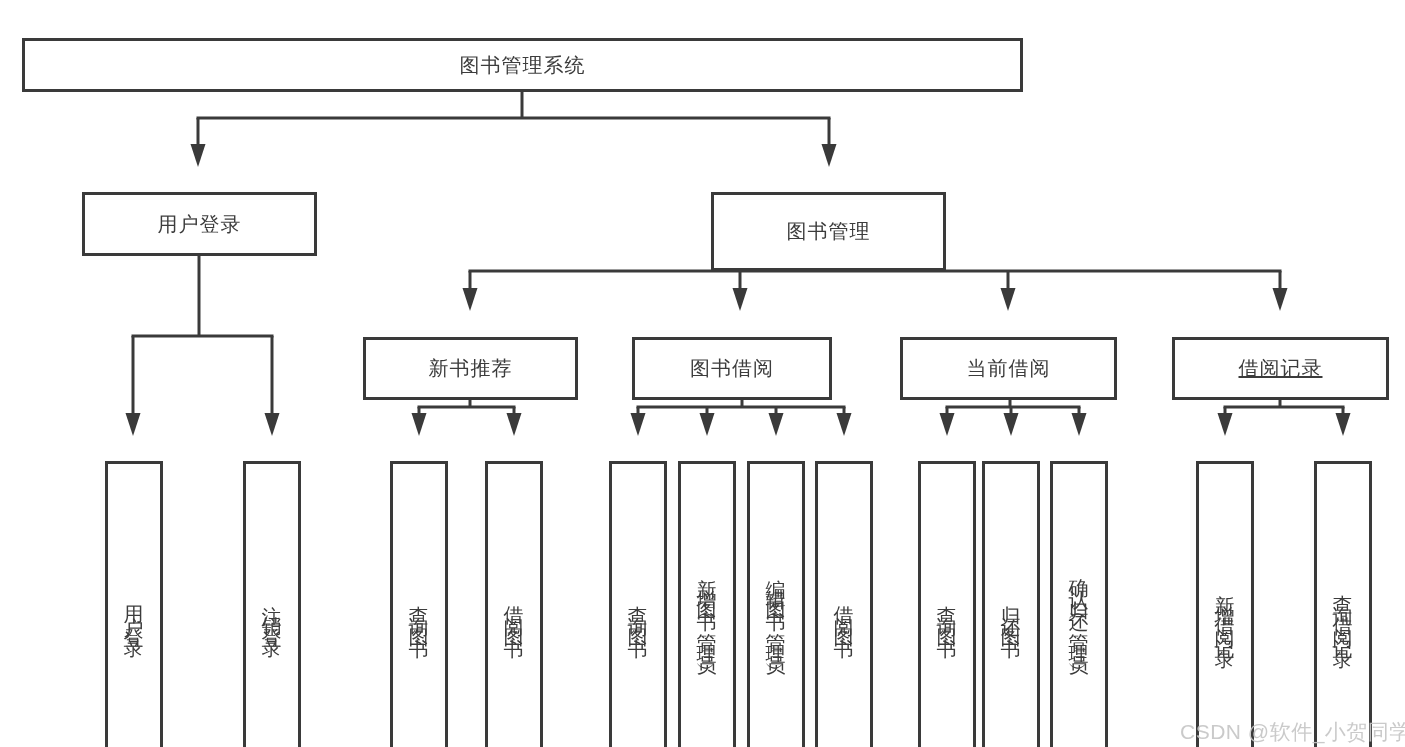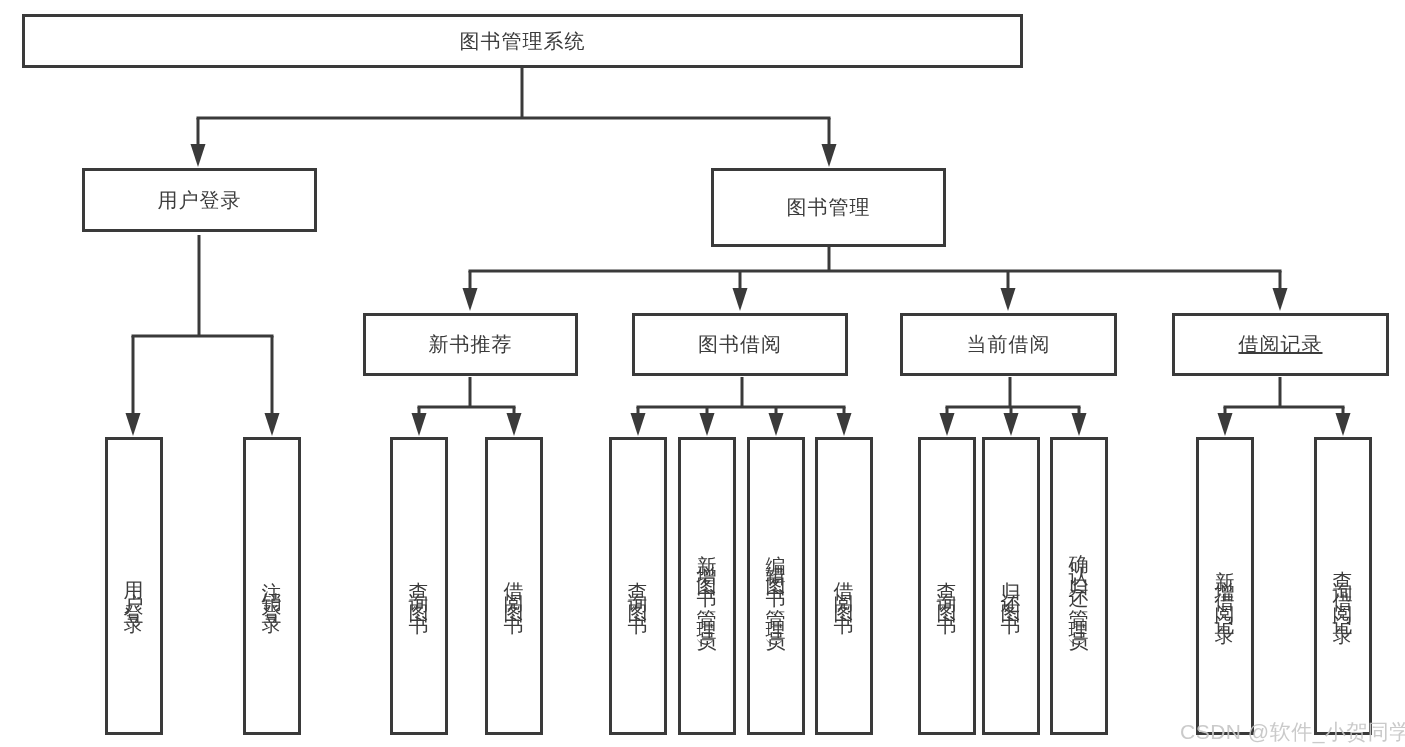--- a/index.html
+++ b/index.html
@@ -22,20 +22,21 @@
     border: 3px solid #3a3a3a;
     background: #ffffff;
     color: #3c3c3c;
     display: flex;
     align-items: center;
     justify-content: center;
     font-size: 20px;
     letter-spacing: 1px;
     text-align: center;
     z-index: 2;
+    margin-top: 24px;
   }
   .vnode {
     writing-mode: vertical-rl;
     text-orientation: mixed;
     letter-spacing: 11px;
     line-height: 1;
     padding-top: 4px;
   }
   .watermark {
     position: absolute;
@@ -114,21 +115,21 @@
     <path d="M1343 407 V414"></path>
     <polygon points="1343,436 1335.5,413 1350.5,413" fill="#3a3a3a" stroke="none"></polygon>
   </svg>
 
   <div class="node" style="left:22px; top:14px; width:1001px; height:54px;">图书管理系统</div>
 
   <div class="node" style="left:82px; top:168px; width:235px; height:64px;">用户登录</div>
   <div class="node" style="left:711px; top:168px; width:235px; height:79px;">图书管理</div>
 
   <div class="node" style="left:363px; top:313px; width:215px; height:63px;text-align:center;">新书推荐</div>
-  <div class="node" style="left:632px; top:313px; width:216px; height:63px;">图书借阅</div>
+  <div class="node" style="left:632px; top:313px; width:200px; height:63px;">图书借阅</div>
   <div class="node" style="left:900px; top:313px; width:217px; height:63px;">当前借阅</div>
   <div class="node" style="left:1172px; top:313px; width:217px; height:63px;text-decoration:underline;">借阅记录</div>
 
   <div class="node vnode" style="left:105px; top:437px; width:58px; height:298px;">用户登录</div>
   <div class="node vnode" style="left:243px; top:437px; width:58px; height:298px;">注销登录</div>
 
   <div class="node vnode" style="left:390px; top:437px; width:58px; height:298px;">查询图书</div>
   <div class="node vnode" style="left:485px; top:437px; width:58px; height:298px;">借阅图书</div>
 
   <div class="node vnode" style="left:609px; top:437px; width:58px; height:298px;">查询图书</div>

